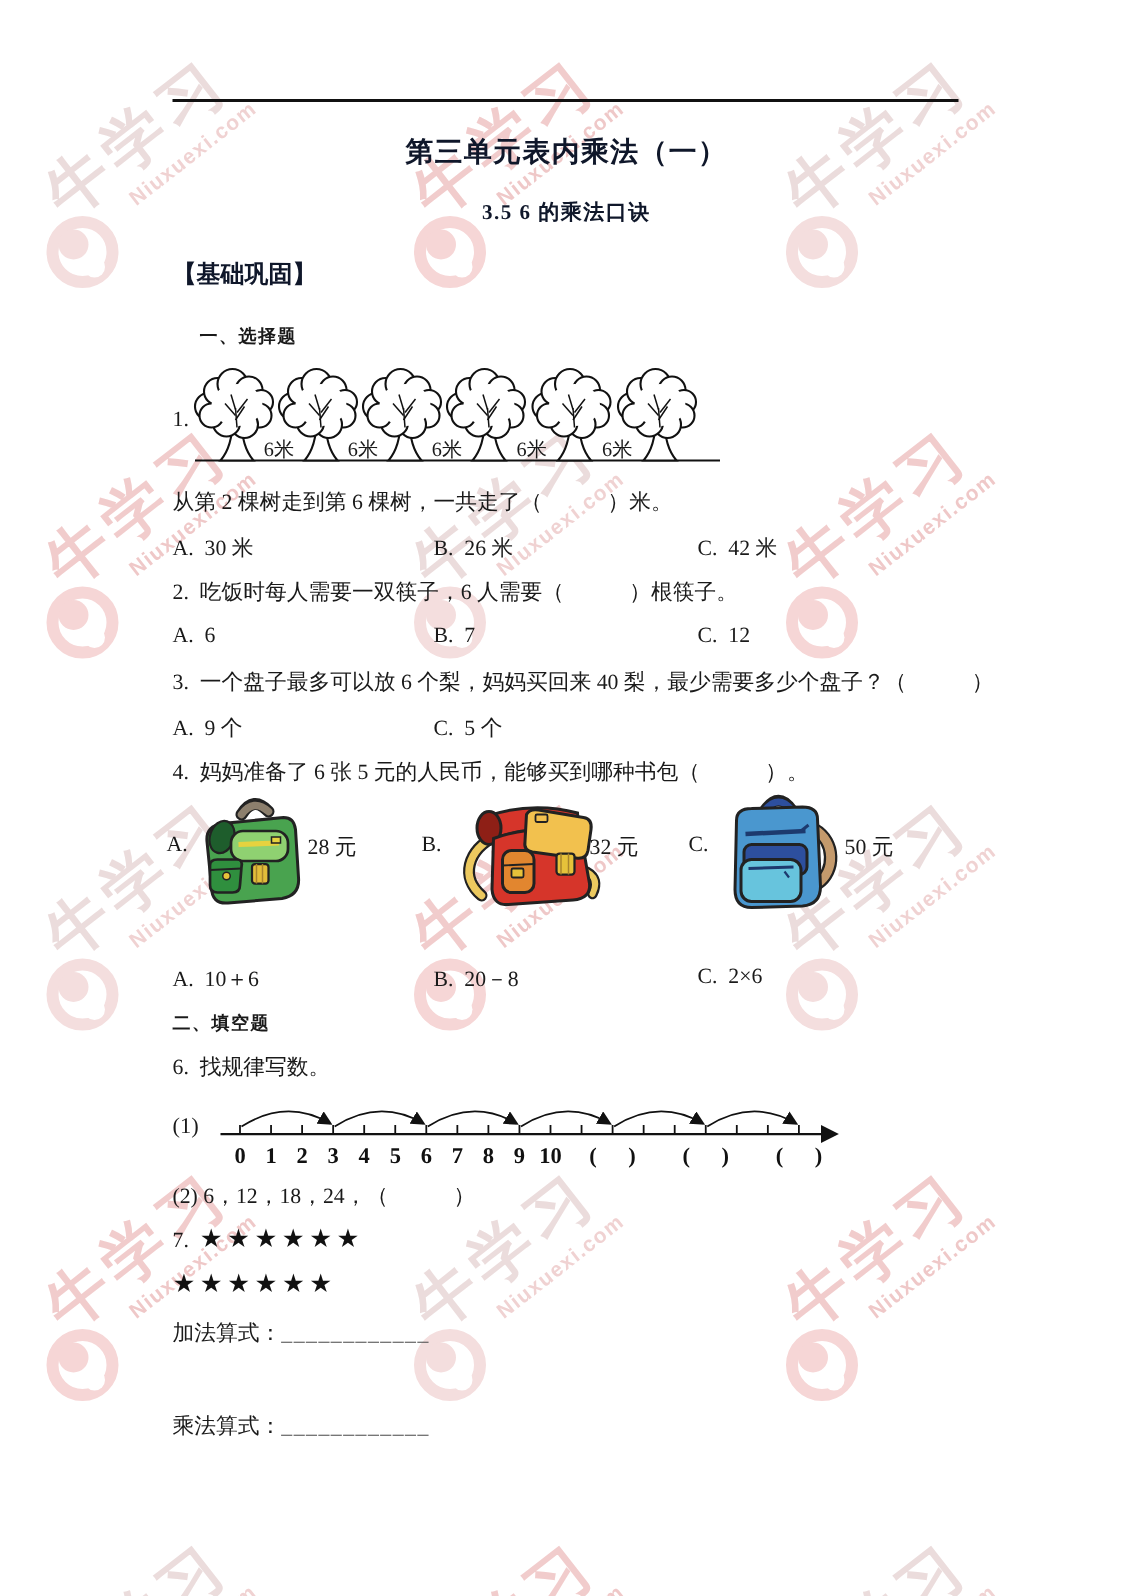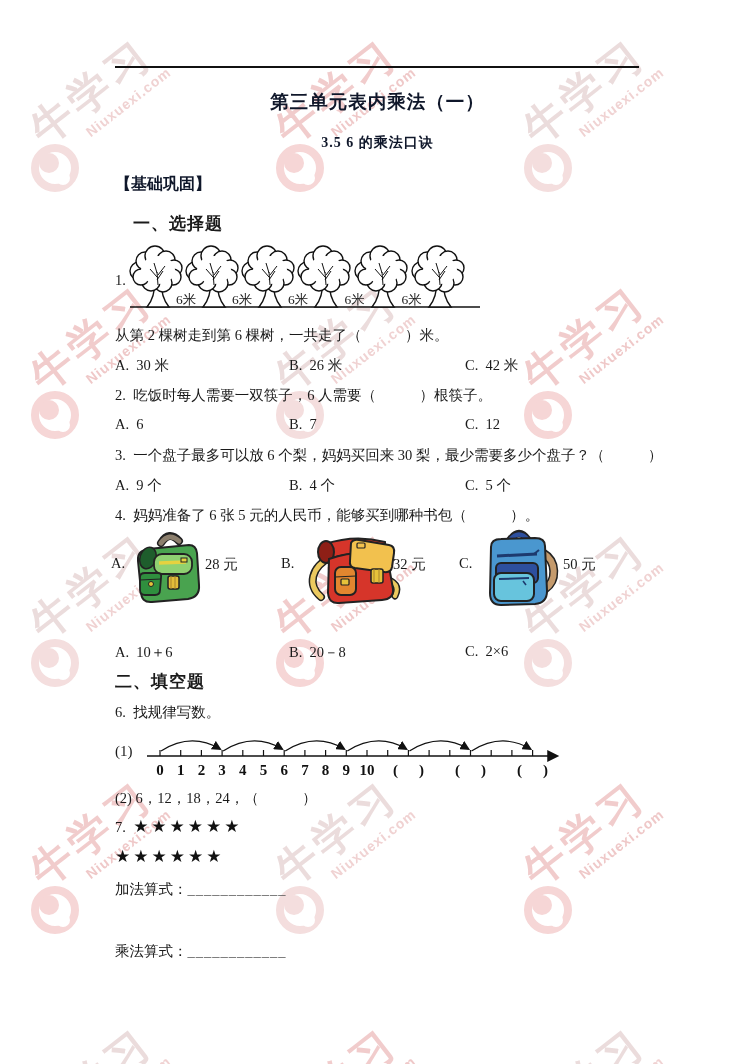--- a/index.html
+++ b/index.html
@@ -19,21 +19,21 @@
   .wm-gray .wm-cn{color:#ebdcdc;} .wm-gray .wm-en{color:#f0d2d2;}
   
   .content{position:absolute;left:115px;top:0;width:525px;height:1064px;z-index:2;}
   .rule{position:absolute;left:0;top:66px;width:524px;height:2px;background:#111;}
   .row{position:absolute;left:0;white-space:pre;font-size:14.5px;line-height:18px;}
   .center{width:100%;text-align:center;}
   .red{color:#0f172a;font-weight:bold;}
   .title{font-size:18.5px;letter-spacing:1px;}
   .subtitle{font-size:14px;letter-spacing:1px;}
   .section-red{font-size:16px;}
-  .h-black{font-family:"Liberation Sans",sans-serif;font-weight:bold;font-size:17px;letter-spacing:1px;}
+  .h-black{font-family:"Liberation Sans",sans-serif;font-weight:bold;font-size:12px;letter-spacing:1px;}
   .opts{position:absolute;left:0;width:525px;display:grid;grid-template-columns:174px 176px 1fr;}
   .opt{white-space:pre;font-size:14.5px;}
   
   .fig{position:absolute;left:0;top:236px;width:525px;height:86px;}
   .fig .qnum{position:absolute;left:0;top:36px;font-size:14.5px;}
   .fig svg{position:absolute;left:13px;top:0;}
   .gap-label{position:absolute;top:55px;transform:translateX(-50%);font-size:13.5px;white-space:nowrap;}
   
   .bags{position:absolute;left:0;top:527px;width:525px;height:86px;}
   .bags .lbl,.bags .price{position:absolute;top:28px;font-size:14.5px;white-space:pre;}
@@ -264,24 +264,23 @@
       <span class="opt">C.  42 米</span>
     </div>
 
     <div class="row" style="top:386px">2.  吃饭时每人需要一双筷子，6 人需要（　　　）根筷子。</div>
     <div class="opts" style="top:416px">
       <span class="opt">A.  6</span>
       <span class="opt">B.  7</span>
       <span class="opt">C.  12</span>
     </div>
 
-    <div class="row" style="top:446px">3.  一个盘子最多可以放 6 个梨，妈妈买回来 30 梨，最少需要多少个盘子？（　　　）</div>
+    <div class="row" style="top:446px">3.  一个盘子最多可以放 6 个梨，妈妈买回来 40 梨，最少需要多少个盘子？（　　　）</div>
     <div class="opts" style="top:476px">
       <span class="opt">A.  9 个</span>
-      <span class="opt">B.  4 个</span>
       <span class="opt">C.  5 个</span>
     </div>
 
     <div class="row" style="top:506px">4.  妈妈准备了 6 张 5 元的人民币，能够买到哪种书包（　　　）。</div>
 
     <div class="bags">
       <span class="lbl" style="left:-4px">A.</span>
       <svg style="left:16px;top:0" width="78" height="86" viewBox="0 0 78 86">
         <path d="M30,16 Q38,3 48,14" stroke="#222" stroke-width="8" fill="none" stroke-linecap="round"></path>
         <path d="M30,16 Q38,5 48,14" stroke="#8c7f6d" stroke-width="5" fill="none" stroke-linecap="round"></path>

